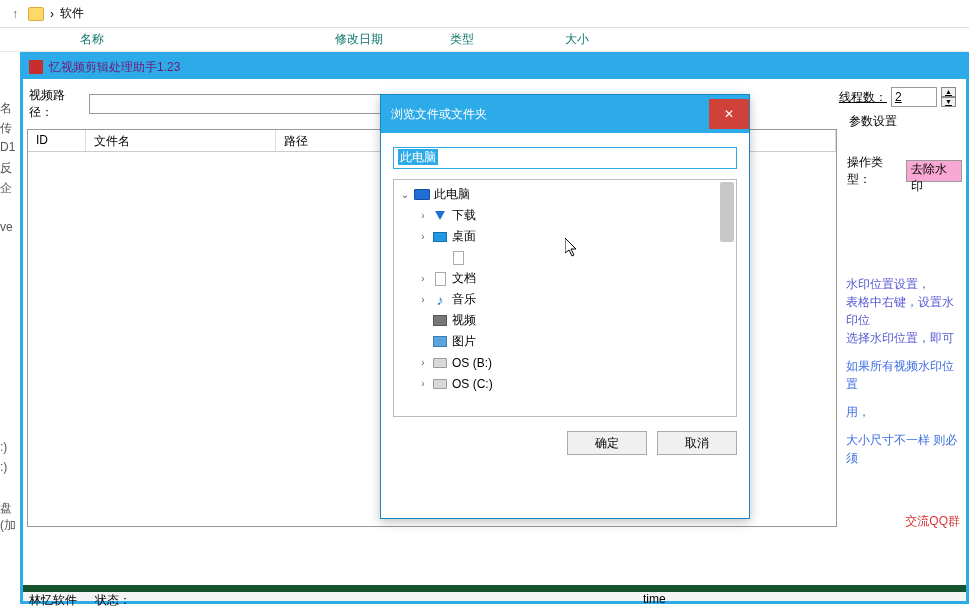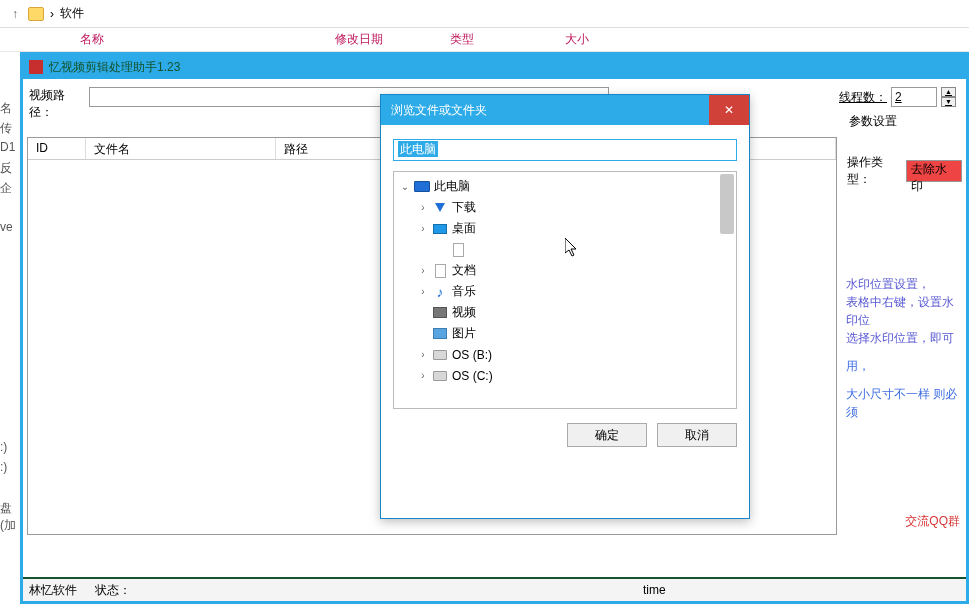--- a/index.html
+++ b/index.html
@@ -5,78 +5,78 @@
     * { box-sizing: border-box; margin: 0; padding: 0; font-family: "Microsoft YaHei", "SimSun", sans-serif; font-size: 12px; }
     body { background: #fff; width: 969px; height: 614px; overflow: hidden; position: relative; }
     
     
     .explorer-bar { height: 28px; border-bottom: 1px solid #ddd; display: flex; align-items: center; padding-left: 8px; gap: 6px; }
     .folder-icon-sm { width: 16px; height: 14px; background: #ffd968; border: 1px solid #d9a83b; border-radius: 2px; }
     .up-arrow { width: 14px; height: 14px; display: flex; align-items: center; justify-content: center; color: #666; }
     
     
     .col-headers { height: 24px; display: flex; align-items: center; padding-left: 80px; border-bottom: 1px solid #e8e8e8; background: #fff; }
-    .col-h { color: #be185d; }
+    .col-h { color: #0f766e; }
     .col-h.name { width: 255px; }
     .col-h.modified { width: 115px; }
     .col-h.type { width: 115px; }
     .col-h.size { width: 80px; }
     
     
     .app-window { position: absolute; left: 20px; top: 52px; right: 0; bottom: 10px; background: #fff; border: 3px solid #2dabe8; }
     .title-bar { height: 24px; background: #2dabe8; display: flex; align-items: center; padding: 0 6px; gap: 6px; }
     .app-icon { width: 14px; height: 14px; background: #c72f2f; }
-    .title-text { color: #14532d; font-size: 12px; }
+    .title-text { color: #701a75; font-size: 12px; }
     
     .app-body { padding: 8px 4px 4px 4px; position: relative; height: calc(100% - 24px); }
     
-    .video-path-row { display: flex; gap: 4px; margin-bottom: 16px; }
+    .video-path-row { display: flex; align-items: center; gap: 4px; margin-bottom: 8px; }
     .video-path-row .lbl { width: 58px; padding-left: 2px; }
     .video-path-input { flex: 0 0 520px; height: 20px; border: 1px solid #999; padding: 0 4px; }
     
     .thread-area { position: absolute; right: 10px; top: 8px; display: flex; align-items: center; gap: 4px; text-decoration: underline; }
     .thread-area input { width: 46px; height: 20px; border: 1px solid #999; padding: 0 3px; }
     .spinner-btns { display: flex; flex-direction: column; }
     .spinner-btns div { width: 15px; height: 10px; border: 1px solid #888; background: #f0f0f0; font-size: 7px; text-align: center; line-height: 8px; cursor: pointer; }
     
     
     .table-area { border: 1px solid #999; height: 398px; margin-top: 4px; background: #fff; width: 810px; }
     .table-header { height: 22px; display: flex; border-bottom: 1px solid #ccc; background: #fff; }
     .th { padding: 3px 8px; border-right: 1px solid #ddd; }
     .th.id { width: 58px; }
     .th.fname { width: 190px; }
     .th.path { flex: 1; }
     
     
     .params-panel { position: absolute; right: 4px; top: 30px; width: 115px; }
     .params-title { padding: 4px 2px; }
     .params-row { display: flex; align-items: center; gap: 4px; margin-top: 20px; }
-    .params-select { height: 22px; border: 1px solid #999; padding: 0 4px; width: 60px; background: #ef4444; }
+    .params-select { height: 22px; border: 1px solid #999; padding: 0 4px; width: 60px; background: #f9a8d4; }
     
     .help-text { position: absolute; right: 2px; top: 196px; width: 118px; color: #5757d4; line-height: 18px; font-size: 12px; }
     .help-text .blue { color: #3d6de2; margin-top: 10px; }
     
     .start-btn { position: absolute; right: 18px; top: 405px; width: 88px; height: 28px; border: 1px solid #aaa; background: #f5f5f5; cursor: pointer; }
     .qq-link { position: absolute; right: 6px; top: 434px; color: #d83333; }
     
     
     .save-row { position: absolute; left: 4px; bottom: 22px; display: flex; align-items: center; gap: 4px; }
     .save-row input { width: 752px; height: 20px; border: 1px solid #999; padding: 0 4px; font-family: "Consolas", monospace; }
     
     
-    .status-bar { position: absolute; left: 0; right: 0; bottom: 0; height: 24px; border-top: 2px solid #14532d; display: flex; align-items: center; padding: 0 6px; gap: 18px; background: #f4f4f4; }
+    .status-bar { position: absolute; left: 0; right: 0; bottom: 0; height: 16px; border-top: 7px solid #14532d; display: flex; align-items: flex-start; padding: 0 6px; gap: 18px; background: #f4f4f4; }
     .status-time { position: absolute; left: 620px; }
     
     
     .left-edge { position: absolute; left: 0; top: 100px; width: 18px; font-size: 11px; color: #555; }
     .left-edge div { height: 20px; }
     
     
     .browse-dialog { position: absolute; left: 380px; top: 94px; width: 370px; height: 425px; background: #fff; border: 1px solid #1587c9; box-shadow: 0 3px 10px rgba(0,0,0,0.25); z-index: 100; }
-    .dlg-title { height: 30px; background: #2dabe8; display: flex; align-items: center; justify-content: space-between; padding-left: 10px; }
+    .dlg-title { height: 38px; background: #2dabe8; display: flex; align-items: center; justify-content: space-between; padding-left: 10px; }
     .dlg-title-text { color: #fff; font-size: 12px; }
     .close-btn { width: 40px; height: 30px; background: #d04239; color: #fff; display: flex; align-items: center; justify-content: center; cursor: pointer; font-size: 14px; }
     .dlg-body { padding: 14px 12px; }
     .dlg-instr { margin-bottom: 24px; color: #222; }
     .dlg-path-input { width: 100%; height: 22px; border: 1px solid #2dabe8; padding: 1px 4px; margin-bottom: 10px; }
     .dlg-path-input .sel { background: #2dabe8; color: #fff; padding: 1px 2px; }
     
     .tree-box { border: 1px solid #bbb; height: 238px; padding: 4px 0; position: relative; overflow: hidden; }
     .tree-scroll { position: absolute; right: 2px; top: 2px; bottom: 2px; width: 14px; }
     .tree-scroll-thumb { background: #c8c8c8; width: 14px; height: 60px; border-radius: 2px; }
@@ -174,20 +174,21 @@
       <div class="params-row">
         <span>操作类型：</span>
         <div class="params-select">去除水印</div>
       </div>
     </div>
 
     <div class="help-text">
       <div>水印位置设置，</div>
       <div>表格中右键，设置水印位</div>
       <div>选择水印位置，即可</div>
+      <div class="blue">如果所有视频水印位置</div>
       <div class="blue">用，</div>
       <div class="blue" style="margin-top:10px">大小尺寸不一样 则必须</div>
     </div>
 
     <div class="qq-link">交流QQ群</div>
 
 
     <div class="status-bar">
       <span>林忆软件</span>
       <span>状态：</span>

